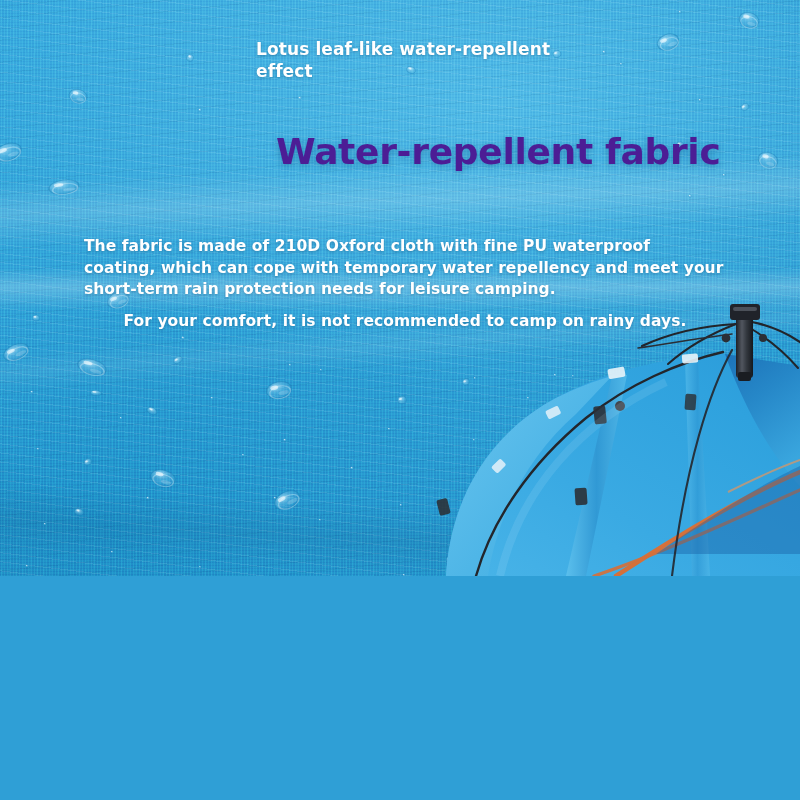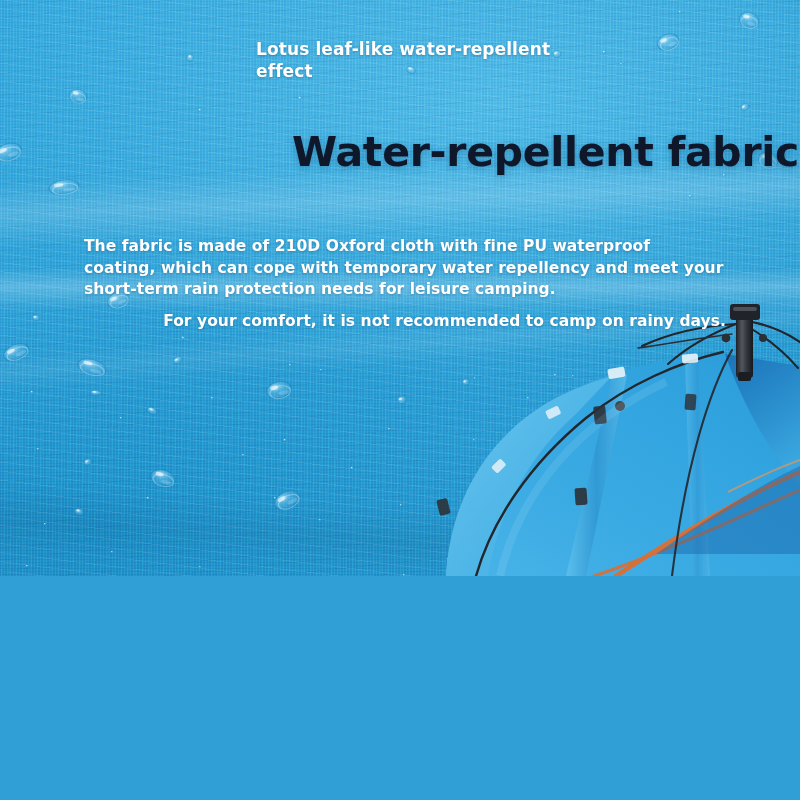--- a/index.html
+++ b/index.html
@@ -53,34 +53,34 @@
 
   
   .text-layer{position:absolute;inset:0;}
   .kicker{
     position:absolute;left:256px;top:38px;width:300px;
     color:#ffffff;font-size:17px;font-weight:bold;line-height:22px;
     letter-spacing:.1px;
     text-shadow:0 1px 3px rgba(20,80,120,.45);
   }
   .headline{
-    position:absolute;left:292px;top:128px;
-    color:#0f172a;font-size:41px;font-weight:bold;line-height:48px;
+    position:absolute;left:276px;top:128px;
+    color:#4c1d95;font-size:36px;font-weight:bold;line-height:48px;
     letter-spacing:-.3px;white-space:nowrap;
     text-shadow:0 2px 7px rgba(20,85,130,.42);
   }
   .body-copy{
     position:absolute;left:84px;top:236px;width:642px;
     text-align:left;color:#ffffff;font-size:15.5px;font-weight:bold;
     line-height:21.5px;letter-spacing:.05px;
     text-shadow:0 1px 3px rgba(20,80,120,.45);
   }
   .closing-copy{
     position:absolute;left:84px;top:311px;width:642px;
-    text-align:right;color:#ffffff;font-size:15.5px;font-weight:bold;
+    text-align:center;color:#ffffff;font-size:15.5px;font-weight:bold;
     line-height:21.5px;letter-spacing:.05px;
     text-shadow:0 1px 3px rgba(20,80,120,.45);
   }
   .haze{
     position:absolute;left:0;top:268px;width:800px;height:42px;
     background:linear-gradient(180deg, rgba(190,228,246,0) 0%, rgba(196,231,247,.30) 45%, rgba(190,228,246,0) 100%);
     pointer-events:none;
   }
   .tent{position:absolute;right:0;bottom:0;width:420px;height:300px;}
 </style>

